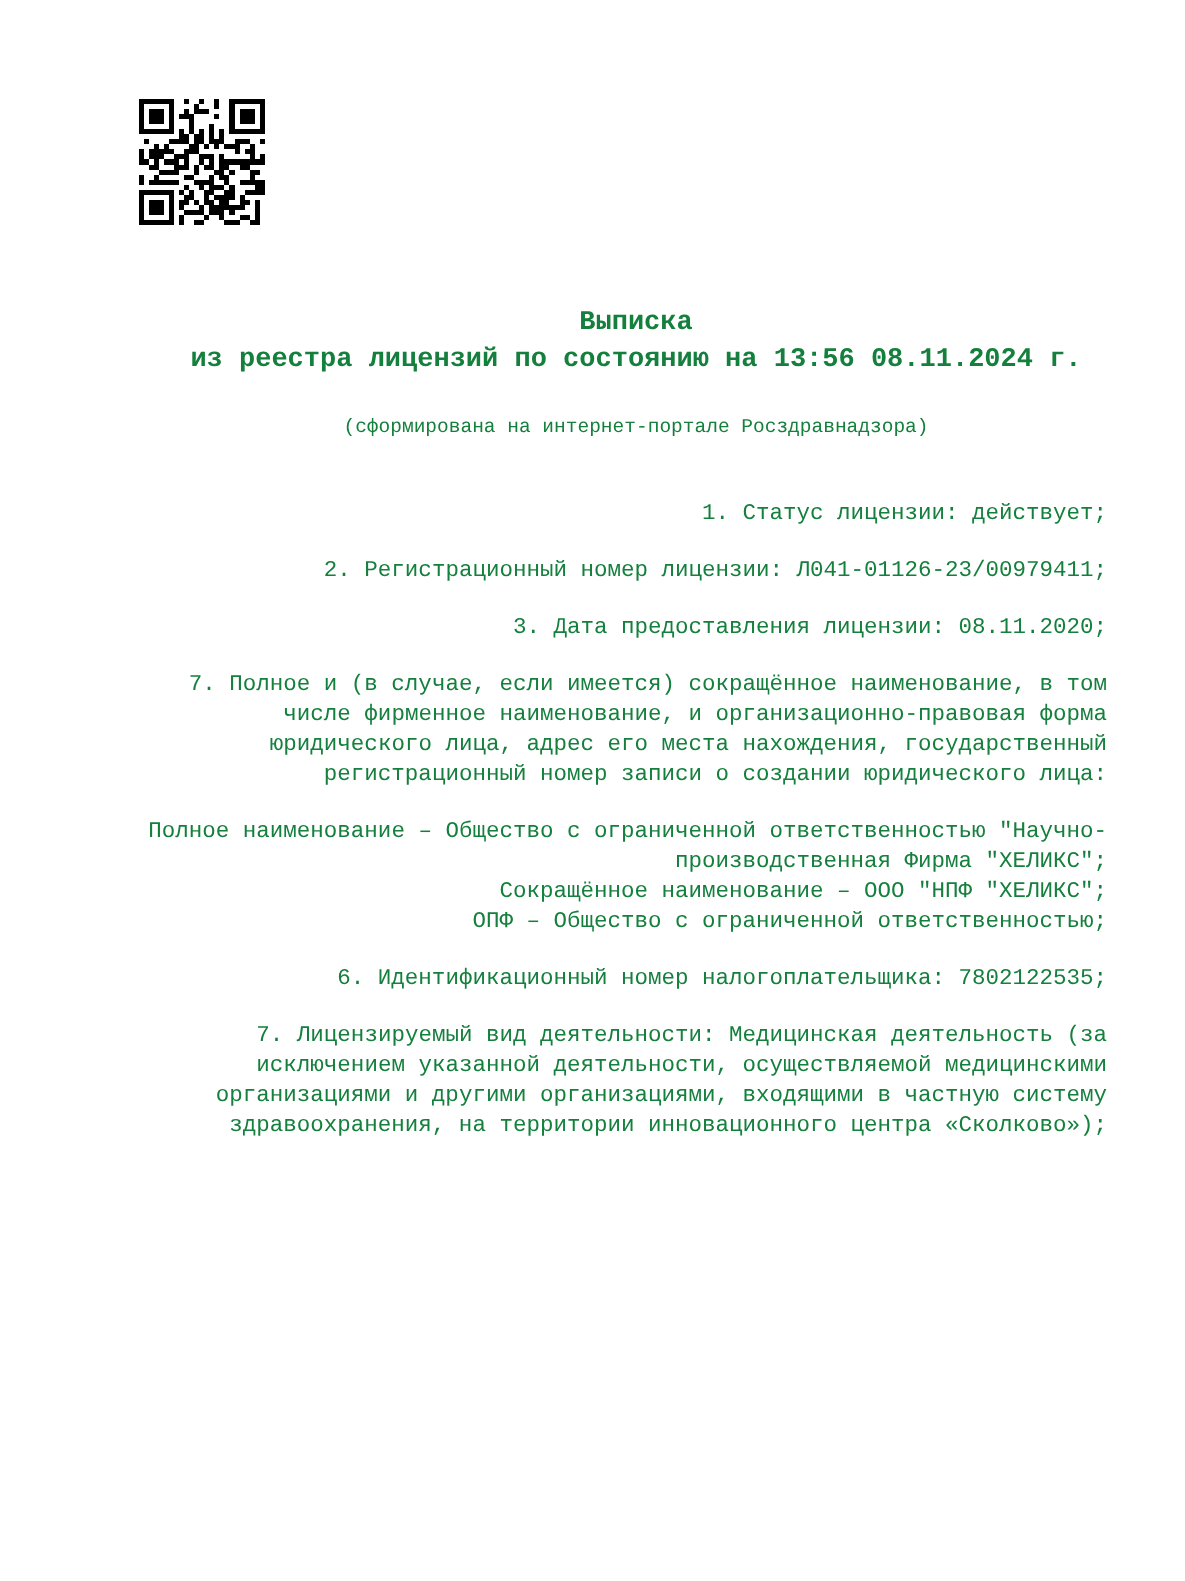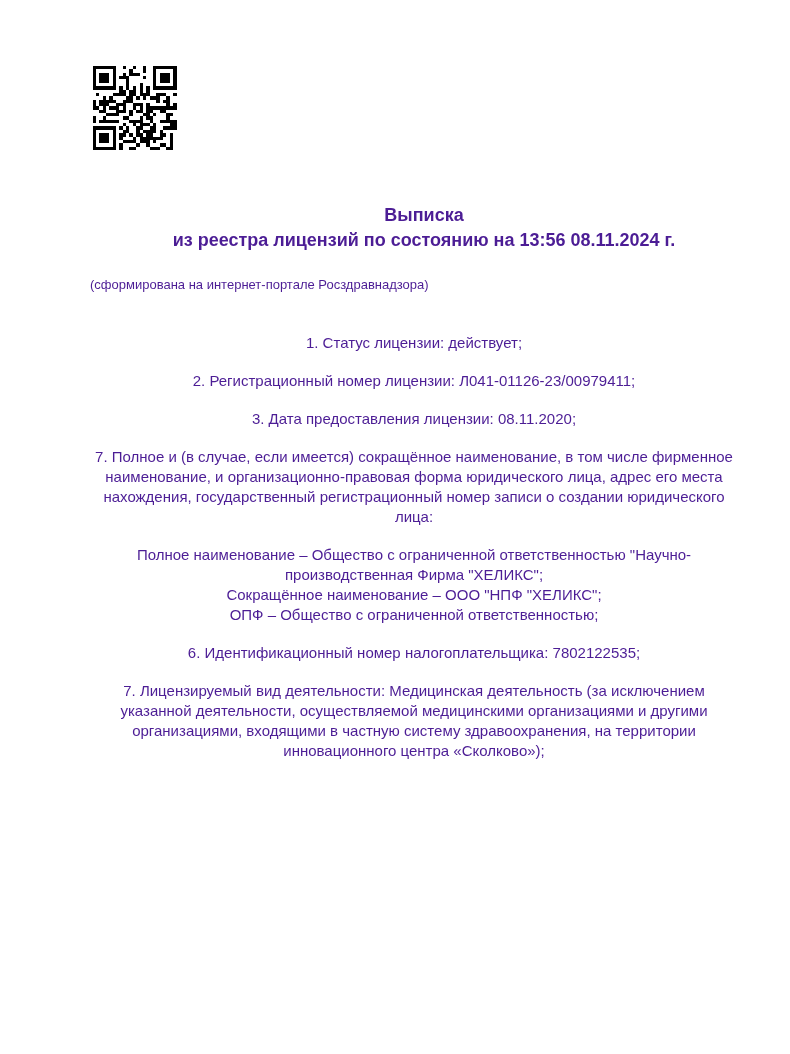--- a/index.html
+++ b/index.html
@@ -5,22 +5,22 @@
   html, body {
     margin: 0;
     padding: 0;
     background: #ffffff;
   }
   .page {
     position: relative;
     width: 790px;
     height: 1054px;
     background: #ffffff;
-    color: #4c1d95;
-    font-family: Liberation Sans, sans-serif;
+    color: #15803d;
+    font-family: Liberation Mono, monospace;
     overflow: hidden;
   }
   .qr {
     position: absolute;
     left: 92px;
     top: 66px;
     width: 85px;
     height: 84px;
   }
   .qr svg { width: 100%; height: 100%; display: block; }
@@ -32,32 +32,32 @@
     text-align: center;
     font-weight: bold;
     font-size: 18px;
     line-height: 25px;
   }
   .subtitle {
     position: absolute;
     left: 90px;
     top: 277px;
     width: 668px;
-    text-align: left;
+    text-align: center;
     font-size: 13px;
     line-height: 16px;
   }
   .body {
     position: absolute;
     left: 90px;
     top: 333px;
     width: 648px;
     font-size: 15px;
     line-height: 20px;
-    text-align: center;
+    text-align: right;
   }
   .body p {
     margin: 0 0 18px 0;
   }
   .org-block {
     margin: 0 0 18px 0;
   }
   .org-block div {
     margin: 0;
   }

